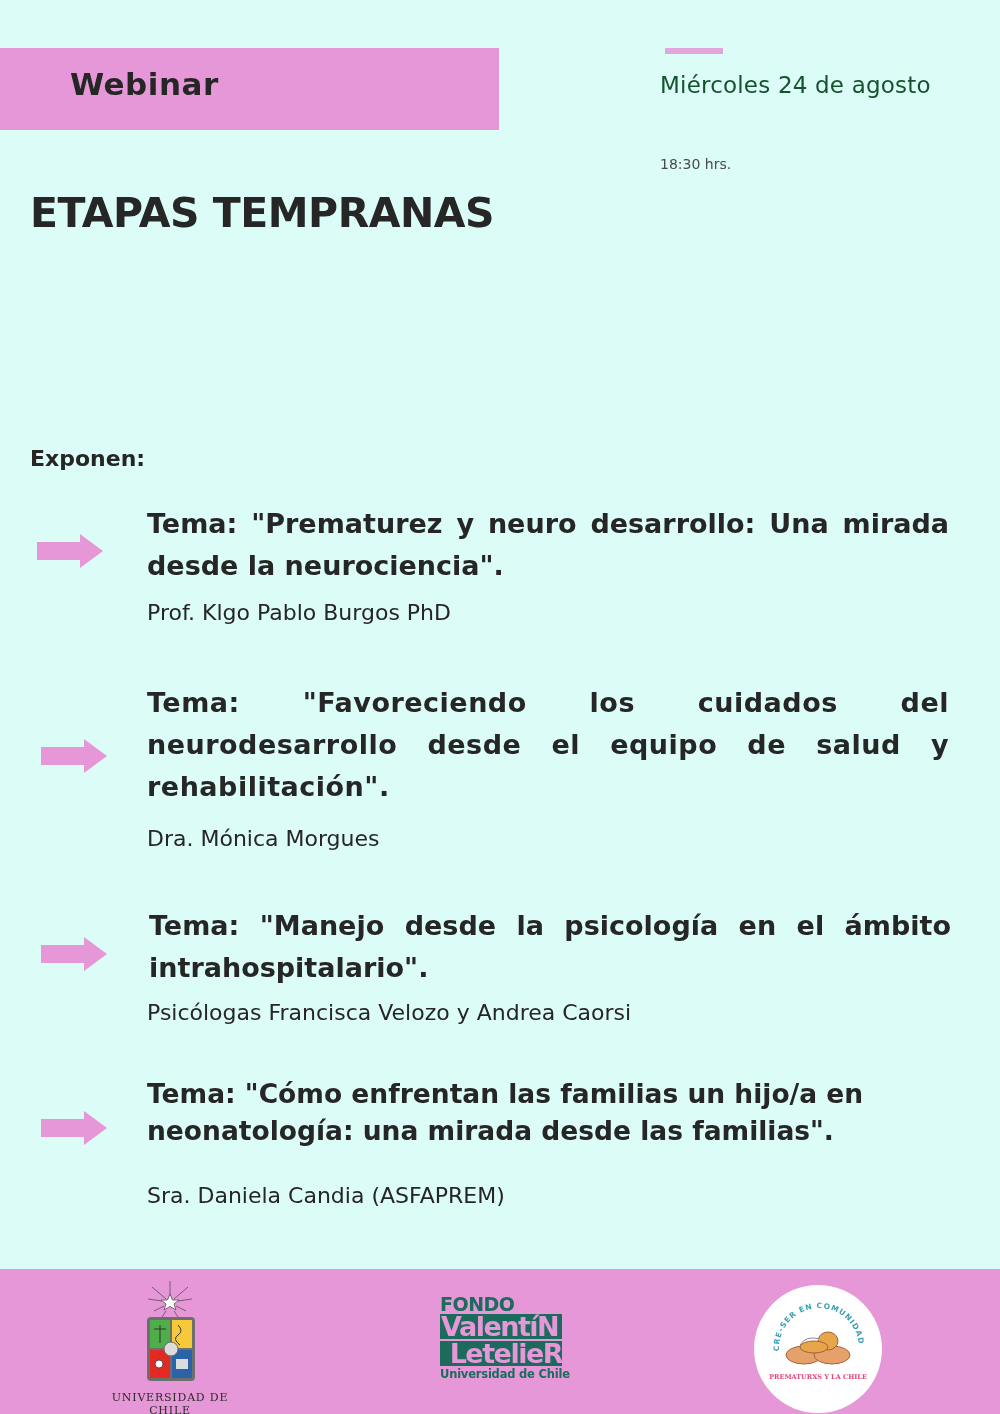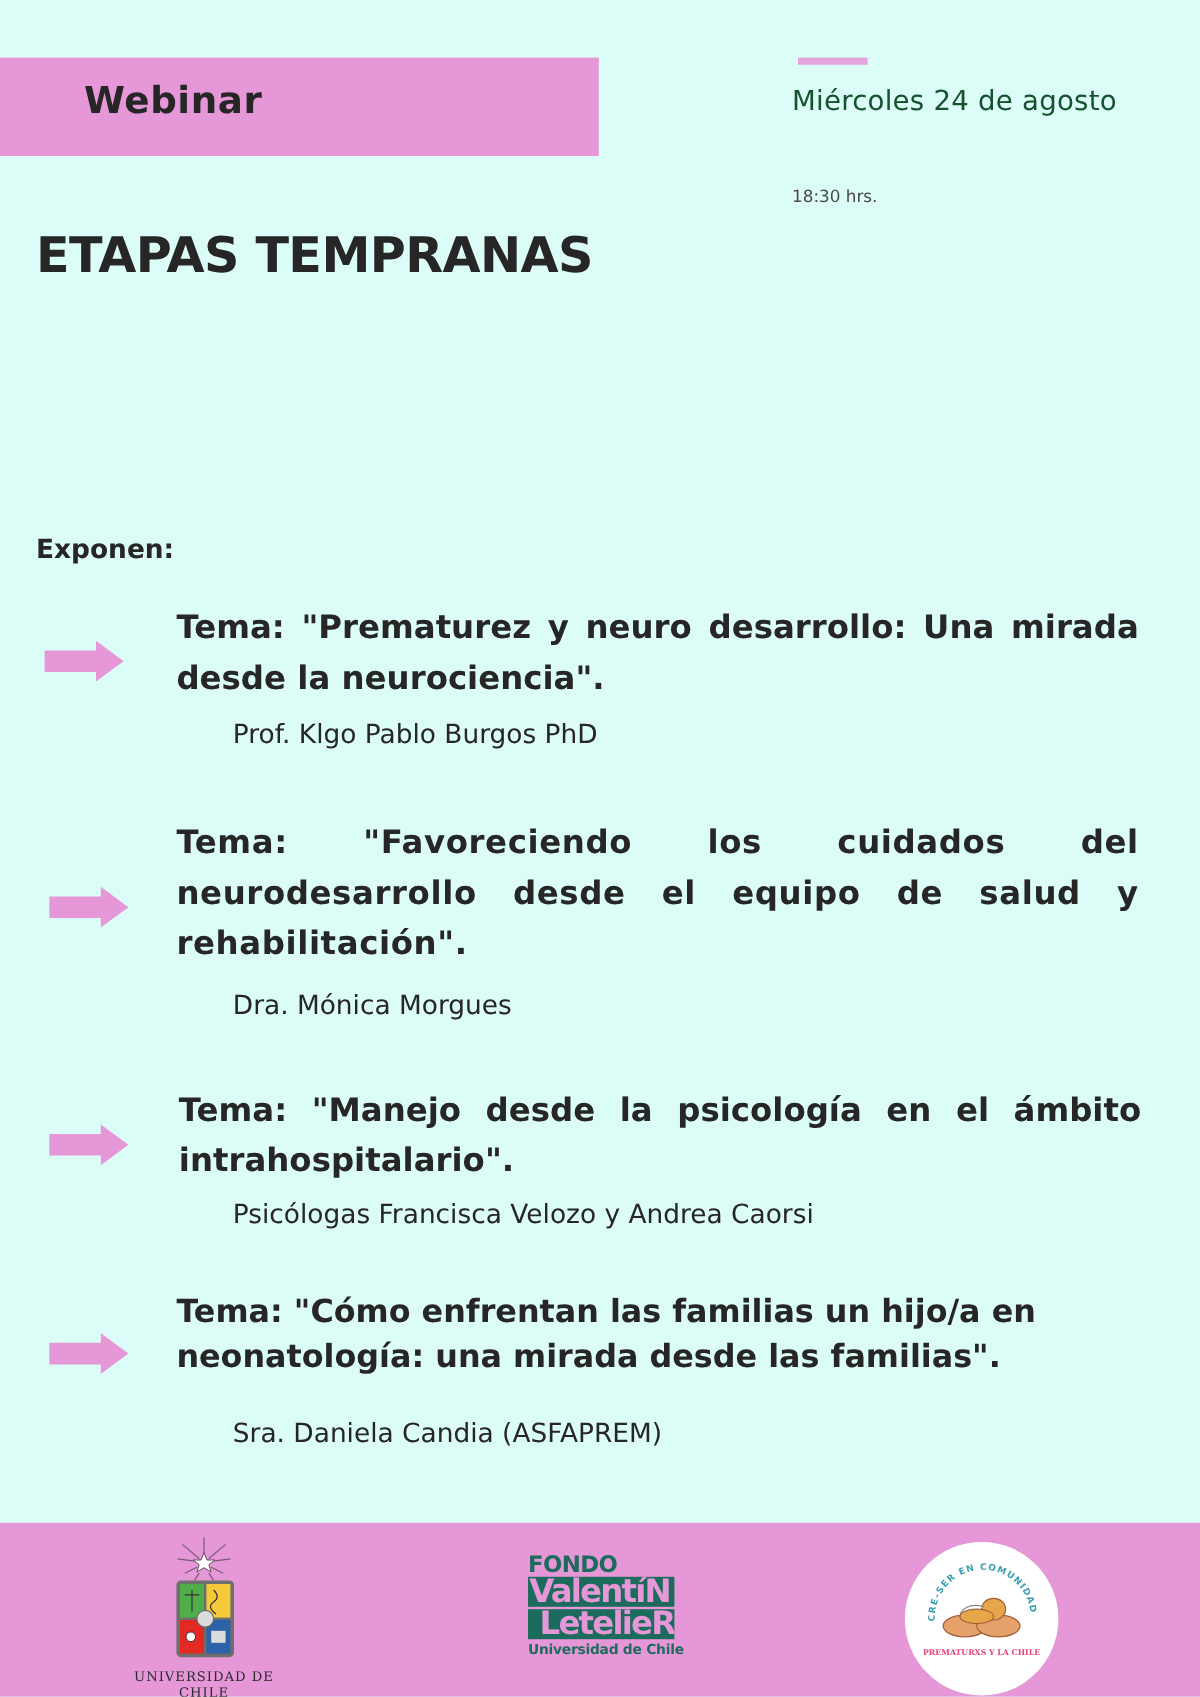--- a/index.html
+++ b/index.html
@@ -44,21 +44,21 @@
     .arrow {
       position: absolute; width: 66px; height: 34px;
     }
     .topic {
       position: absolute; left: 147px; width: 802px;
       font-size: 26px; font-weight: bold; color: #262626;
       text-align: justify; text-align-last: left;
     }
     .speaker {
       position: absolute; left: 147px;
-      font-size: 22px; color: #262626; white-space: nowrap; margin-left: 47px;
+      font-size: 22px; color: #262626; white-space: nowrap;
     }
     .footer {
       position: absolute; left: 0; top: 1269px; width: 1000px; height: 145px;
       background: #e597d7;
     }
     .logo-uchile { position: absolute; left: 92px; top: 10px; width: 156px; height: 130px; }
     .uchile-text {
       position: absolute; left: 0; top: 112px; width: 156px; text-align: center;
       font-family: "DejaVu Serif", serif; font-size: 11px; letter-spacing: 0.8px; color: #2b2b2b;
     }

